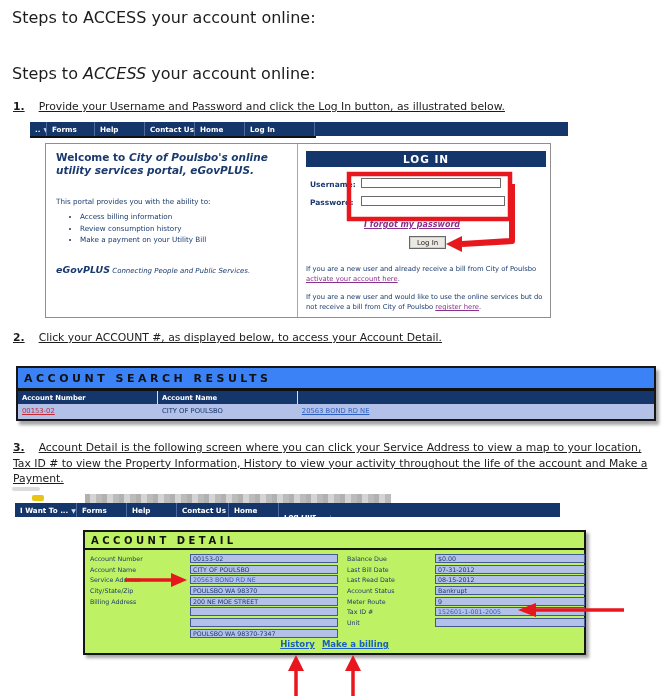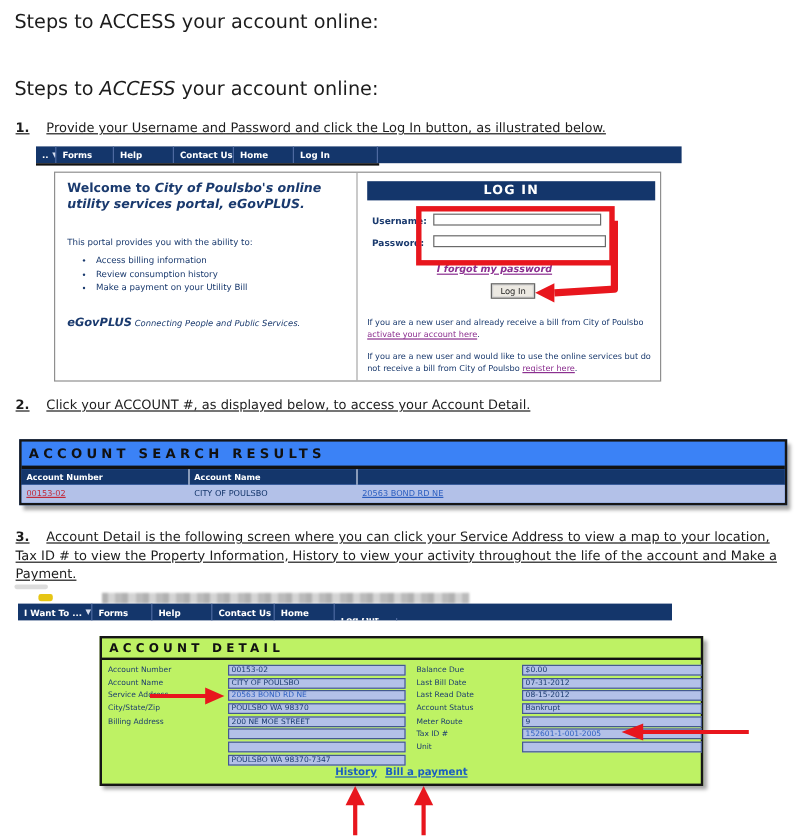--- a/index.html
+++ b/index.html
@@ -303,21 +303,21 @@
         </div>
         <div class="dr">
           <span class="dlabel">Unit</span>
           <span class="dval"></span>
         </div>
       </div>
     </div>
 
     <div class="ad-links">
       <a class="hlink" href="#">History</a>
-      <a class="hlink" href="#">Bill a payment</a>
+      <a class="hlink" href="#">Make a billing</a>
     </div>
 
     <svg class="abs annot" style="left:36px; top:38px;" width="70" height="20" viewBox="0 0 70 20">
       <line x1="4" y1="10" x2="52" y2="10" stroke="#e8161d" stroke-width="3.5"></line>
       <polygon points="66,10 50,3 50,17" fill="#e8161d"></polygon>
     </svg>
   </div>
 
   <svg class="abs annot" style="left:510px; top:597px;" width="118" height="26" viewBox="0 0 118 26">
     <line x1="24" y1="13" x2="114" y2="13" stroke="#e8161d" stroke-width="3.5"></line>

